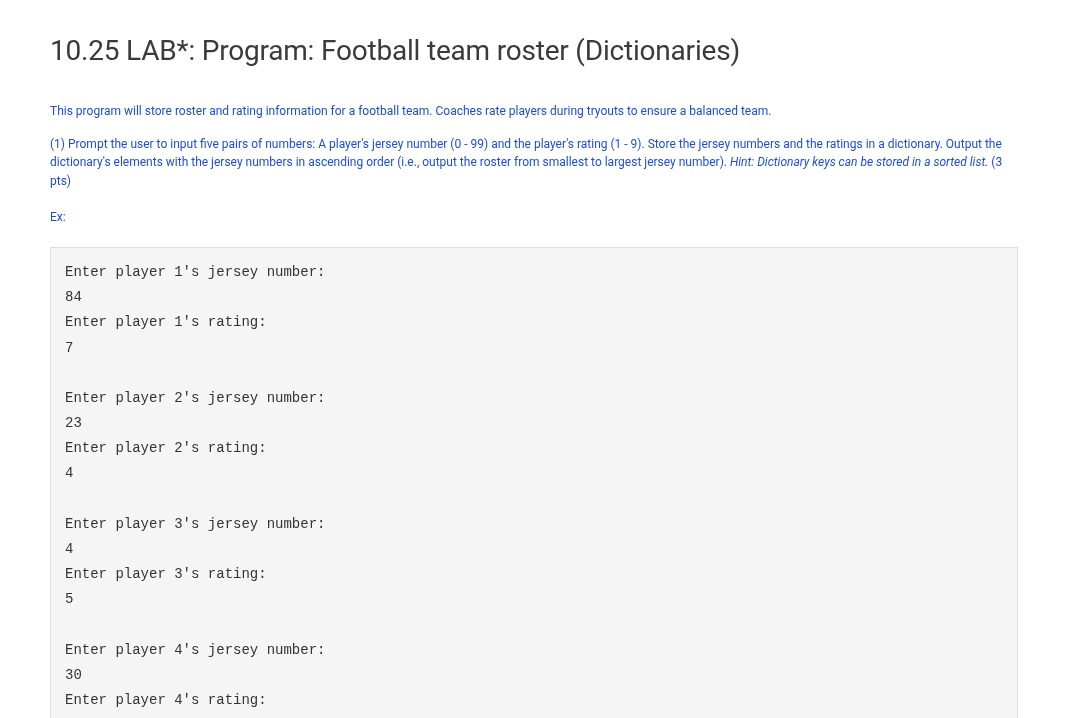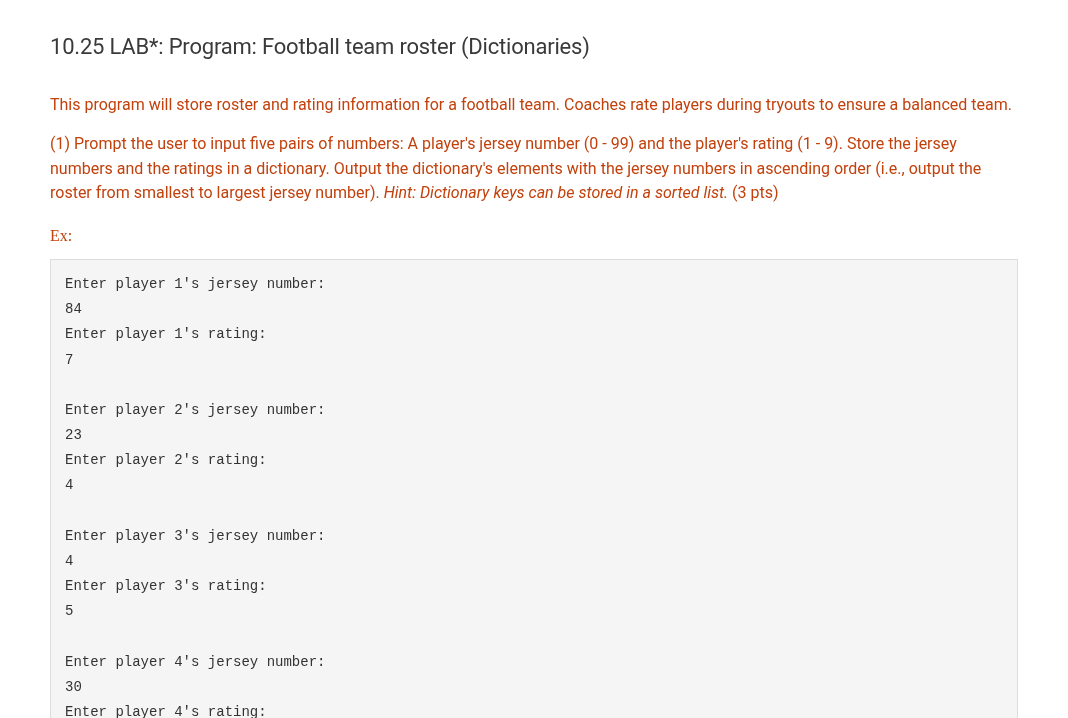--- a/index.html
+++ b/index.html
@@ -9,40 +9,39 @@
     }
     body {
       font-family: -apple-system, BlinkMacSystemFont, "Segoe UI", Roboto, "Helvetica Neue", Arial, sans-serif;
       background: #ffffff;
       padding: 30px 50px;
       color: #4a4a4a;
       font-size: 15px;
       line-height: 1.5;
     }
     h2 {
-      font-size: 22px;
+      font-size: 28px;
       font-weight: 400;
       color: #3a3a3a;
       margin-bottom: 30px;
       letter-spacing: -0.2px;
     }
     p {
-      color: #c2410c;
-      font-size: 16px;
+      color: #1d4ed8;
+      font-size: 12px;
       margin-bottom: 14px;
       line-height: 1.55;
     }
     .hint {
       font-style: italic;
       margin-top: 36px;
     }
     .ex-label {
       margin-top: 18px;
-      margin-bottom: 10px;
-      font-family: Liberation Serif, serif;
+      margin-bottom: 20px;
     }
     pre {
       background: #f5f5f5;
       border: 1px solid #ddd;
       padding: 12px 14px;
       font-family: "Consolas", "Menlo", "Courier New", monospace;
       font-size: 14px;
       color: #333;
       white-space: pre;
       overflow-x: auto;

